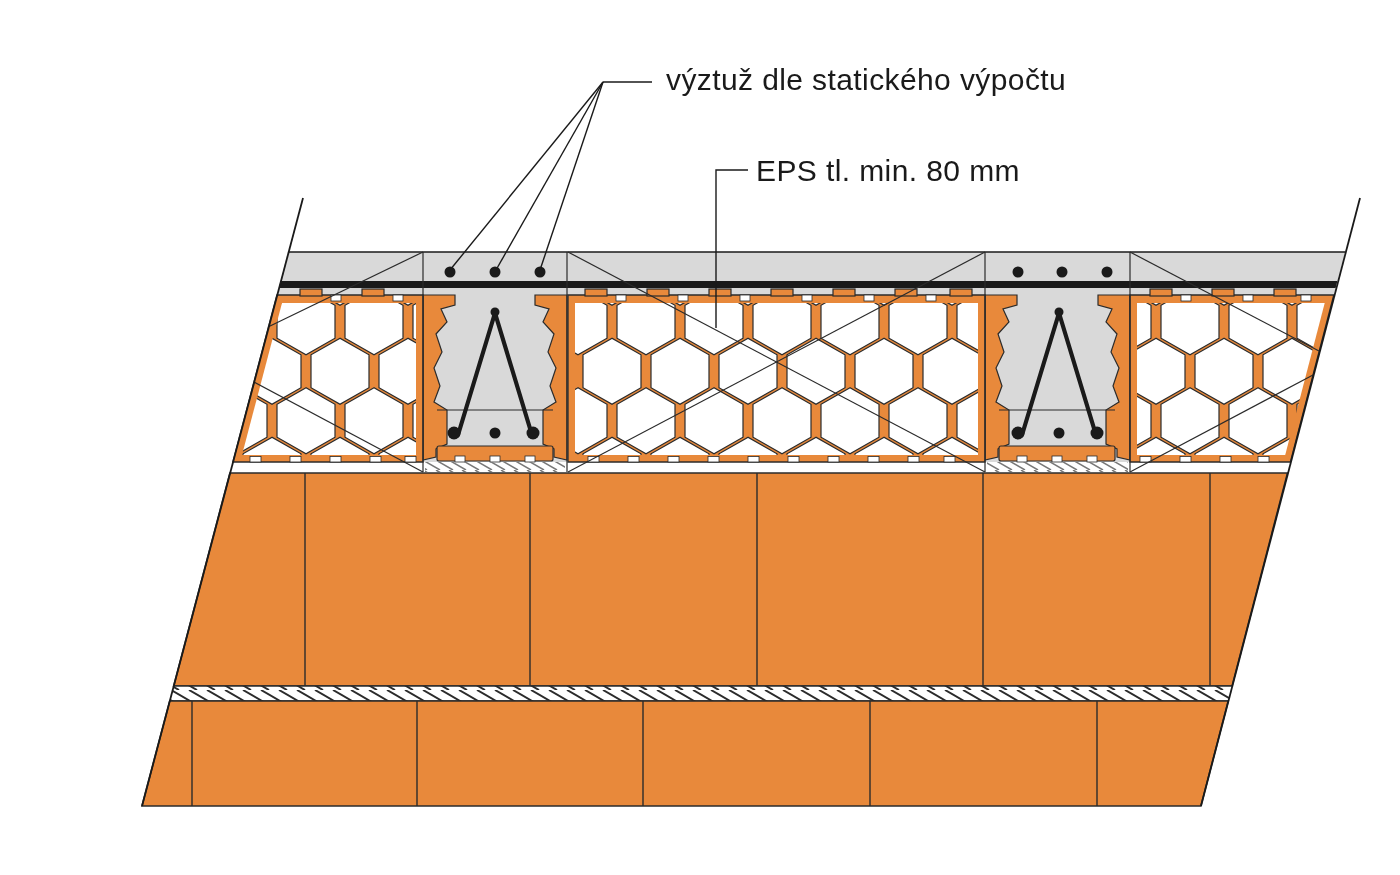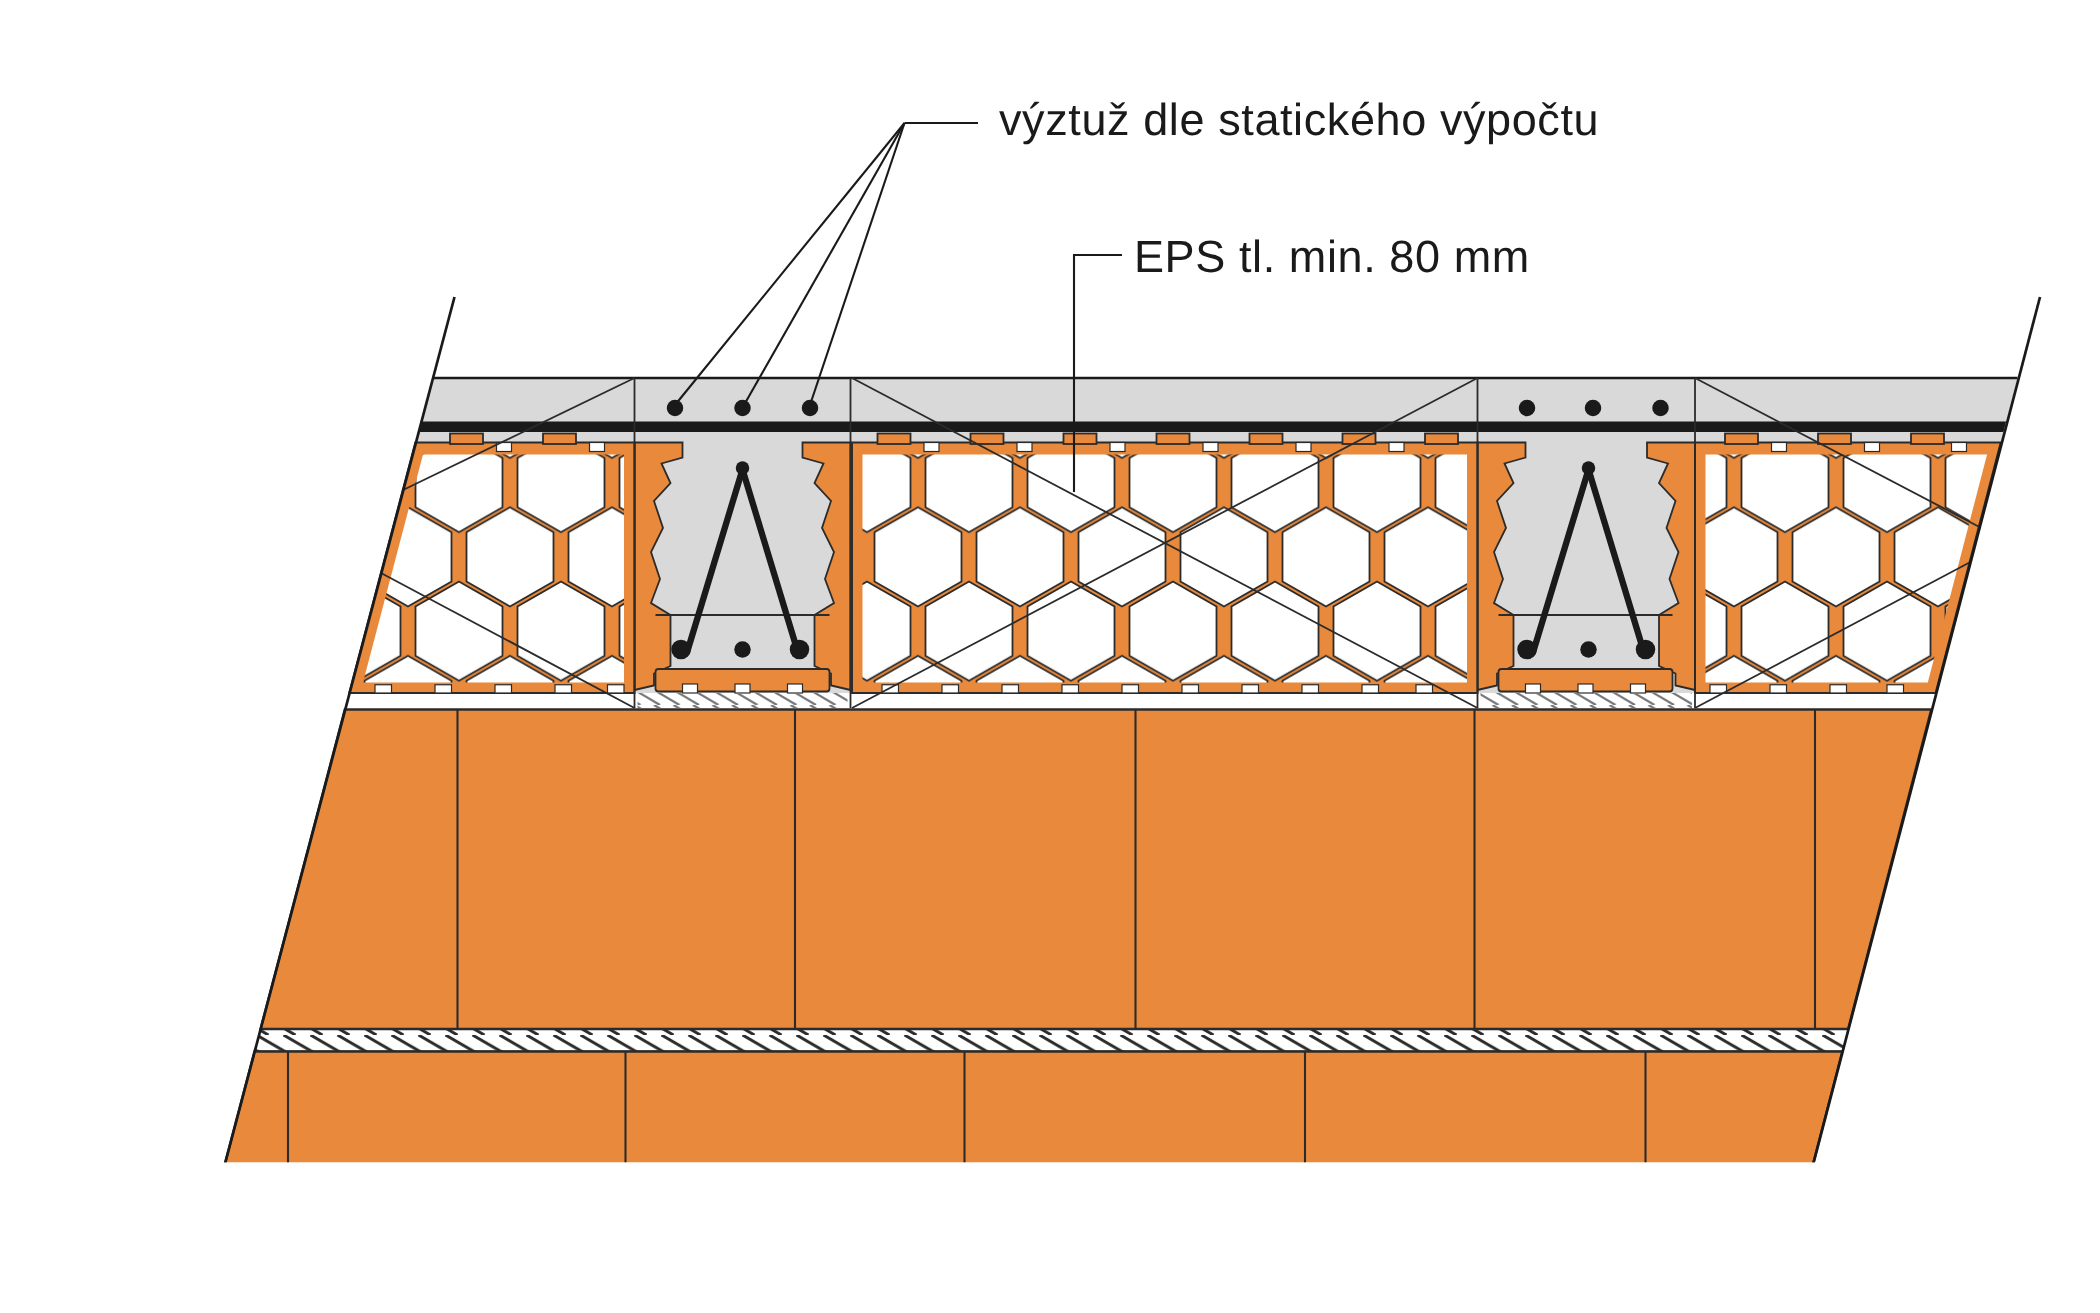--- a/index.html
+++ b/index.html
@@ -3,21 +3,21 @@
 <meta charset="utf-8">
 <style>
   :root{
     --brick-orange:#E8893B;
     --concrete-gray:#D9D9D9;
     --line-black:#1A1A1A;
     --background:#FFFFFF;
     --outline:#2B2B2B;
   }
   html,body{margin:0;padding:0;background:var(--background);}
-  .stage{width:1400px;height:775px;position:relative;background:var(--background);overflow:hidden;}
+  .stage{width:1400px;height:875px;position:relative;background:var(--background);overflow:hidden;}
   svg{display:block;}
   .orange{fill:var(--brick-orange);stroke:var(--outline);stroke-width:1.3;}
   .orange-flat{fill:var(--brick-orange);stroke:var(--outline);stroke-width:1.2;}
   .gray{fill:var(--concrete-gray);stroke:none;}
   .blackband{fill:var(--line-black);stroke:none;}
   .thinline{stroke:var(--outline);stroke-width:1.2;fill:none;}
   .edgeline{stroke:var(--line-black);stroke-width:1.8;fill:none;}
   .topline{stroke:var(--line-black);stroke-width:1.6;fill:none;}
   .brick{fill:var(--brick-orange);stroke:var(--outline);stroke-width:1.6;}
   .joint{stroke:var(--outline);stroke-width:1.4;fill:none;}

